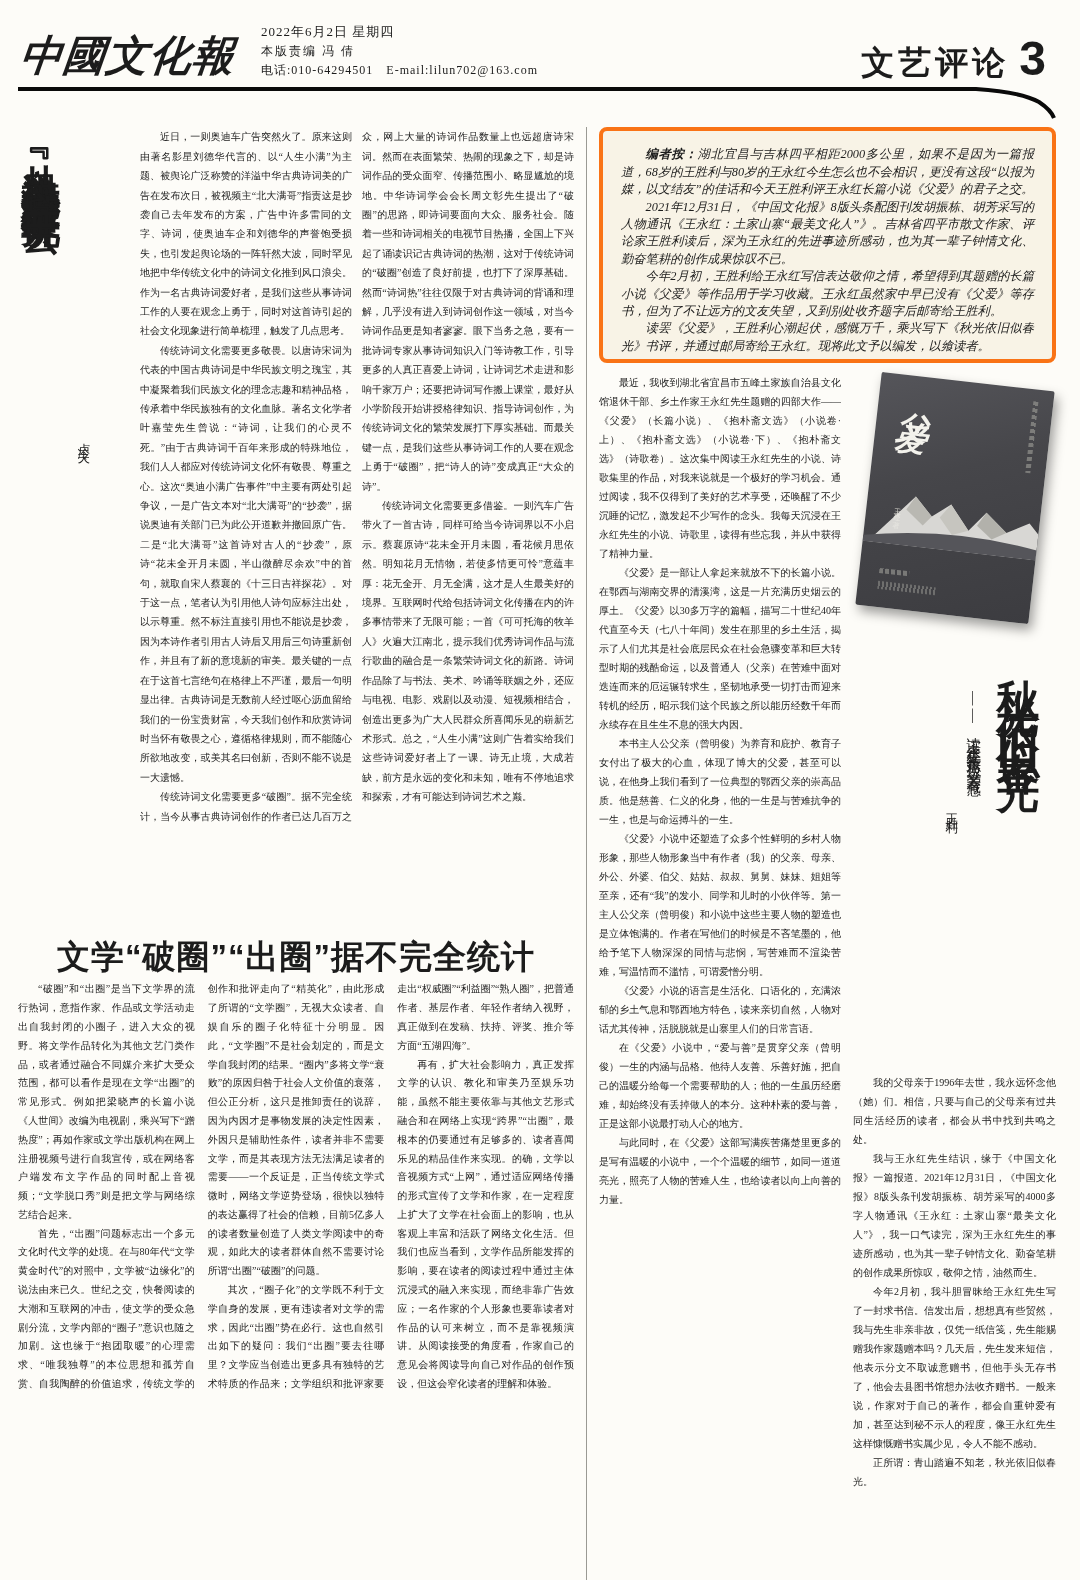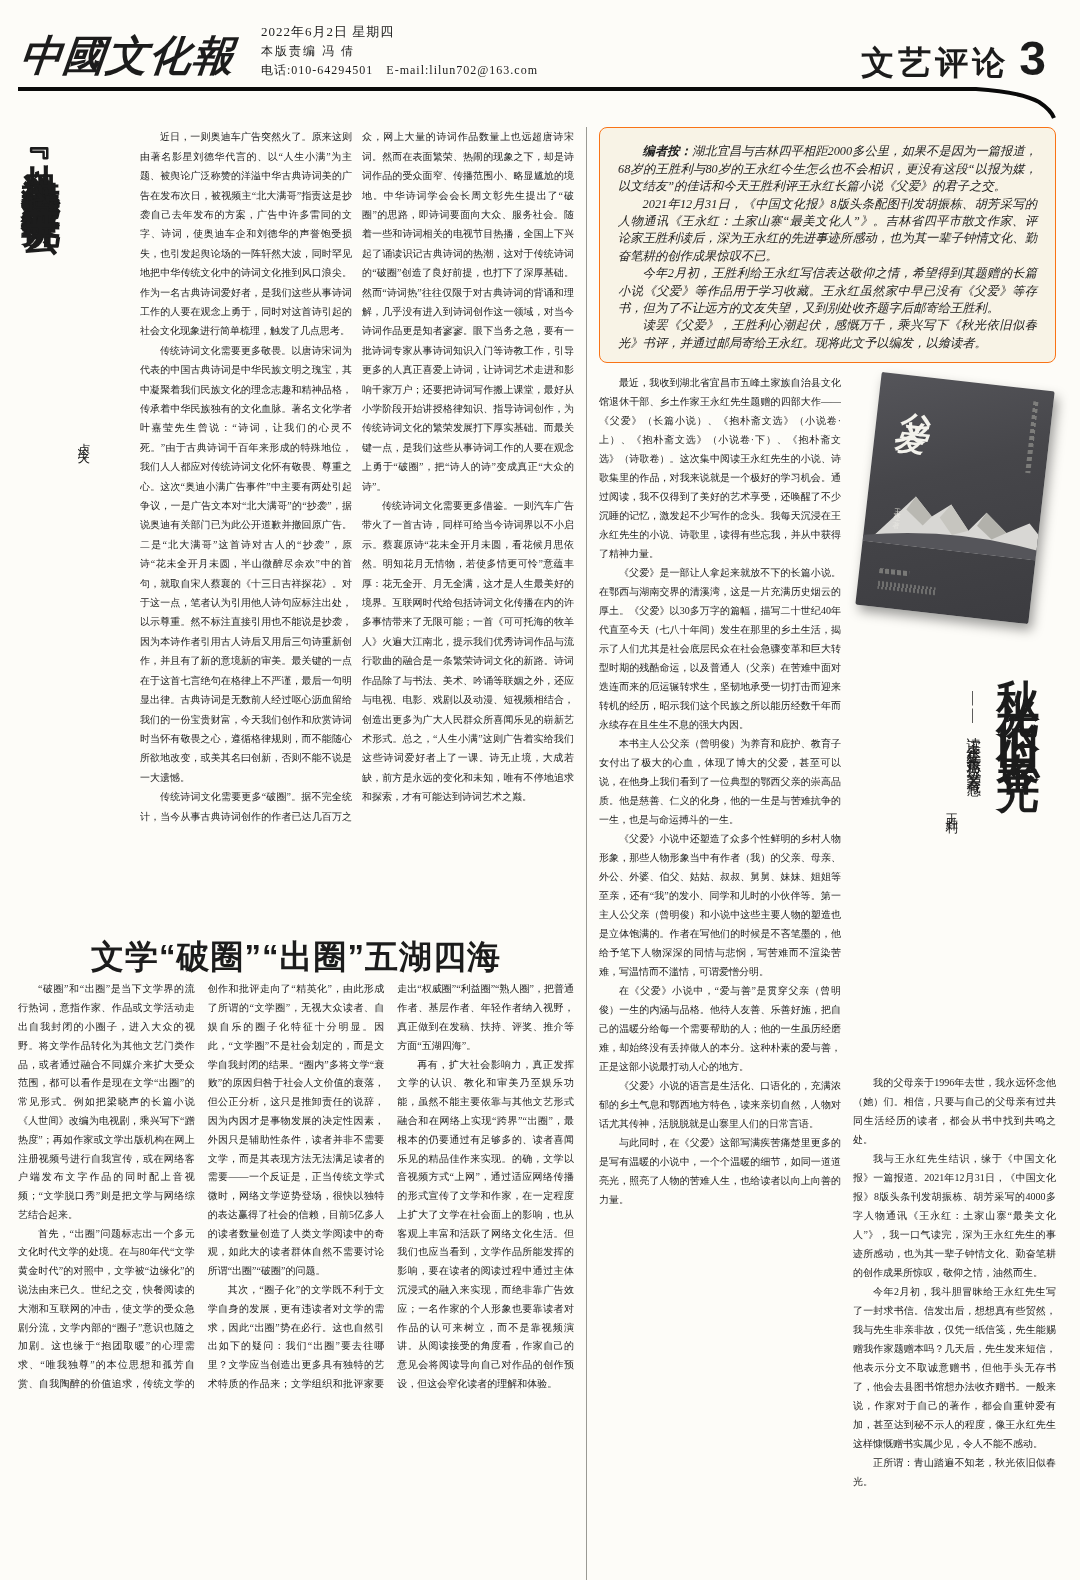--- a/index.html
+++ b/index.html
@@ -47,21 +47,21 @@
   
   .art2 { margin-top:16px; }
   .art2-headline {
     text-align:center; font-family:"Liberation Sans", sans-serif; font-weight:bold;
     font-size:33px; letter-spacing:1px;
   }
   .art2-author { text-align:center; font-size:13.5px; letter-spacing:10px; margin:10px 0 14px; }
   .art2-body { column-count:3; column-gap:13px; height:592px; overflow:hidden; font-size:10px; line-height:18.8px; text-align:justify; }
   
   .editor-box {
-    background:#f8f3e6; border:1px solid #f97316; border-radius:8px;
+    background:#f8f3e6; border:4px solid #f97316; border-radius:8px;
     height:236px; padding:15px 18px 10px; overflow:hidden;
     font-style:italic; font-size:12.3px; line-height:17.4px; text-align:justify;
   }
   .editor-box p { margin:0; text-indent:2em; }
   .editor-box .note-label { font-weight:bold; }
   .right-body { display:flex; margin-top:10px; gap:12px; height:1236px; }
   .col-a { flex:0 0 242px; overflow:hidden; font-size:10px; line-height:19px; text-align:justify; }
   .right-stack { flex:1; display:flex; flex-direction:column; }
   
   .cover-area { flex:0 0 262px; position:relative; }
@@ -129,21 +129,21 @@
         </div>
         <div class="art1-body">
             <p class="para">近日，一则奥迪车广告突然火了。原来这则由著名影星刘德华代言的、以“人生小满”为主题、被舆论广泛称赞的洋溢中华古典诗词美的广告在发布次日，被视频主“北大满哥”指责这是抄袭自己去年发布的方案，广告中许多雷同的文字、诗词，使奥迪车企和刘德华的声誉饱受损失，也引发起舆论场的一阵轩然大波，同时罕见地把中华传统文化中的诗词文化推到风口浪尖。作为一名古典诗词爱好者，是我们这些从事诗词工作的人要在观念上勇于，同时对这首诗引起的社会文化现象进行简单梳理，触发了几点思考。</p>
             <p class="para">传统诗词文化需要更多敬畏。以唐诗宋词为代表的中国古典诗词是中华民族文明之瑰宝，其中凝聚着我们民族文化的理念志趣和精神品格，传承着中华民族独有的文化血脉。著名文化学者叶嘉莹先生曾说：“诗词，让我们的心灵不死。”由于古典诗词千百年来形成的特殊地位，我们人人都应对传统诗词文化怀有敬畏、尊重之心。这次“奥迪小满广告事件”中主要有两处引起争议，一是广告文本对“北大满哥”的“抄袭”，据说奥迪有关部门已为此公开道歉并撤回原广告。二是“北大满哥”这首诗对古人的“抄袭”，原诗“花未全开月未圆，半山微醉尽余欢”中的首句，就取自宋人蔡襄的《十三日吉祥探花》。对于这一点，笔者认为引用他人诗句应标注出处，以示尊重。然不标注直接引用也不能说是抄袭，因为本诗作者引用古人诗后又用后三句诗重新创作，并且有了新的意境新的审美。最关键的一点在于这首七言绝句在格律上不严谨，最后一句明显出律。古典诗词是无数前人经过呕心沥血留给我们的一份宝贵财富，今天我们创作和欣赏诗词时当怀有敬畏之心，遵循格律规则，而不能随心所欲地改变，或美其名曰创新，否则不能不说是一大遗憾。</p>
             <p class="para">传统诗词文化需要更多“破圈”。据不完全统计，当今从事古典诗词创作的作者已达几百万之众，网上大量的诗词作品数量上也远超唐诗宋词。然而在表面繁荣、热闹的现象之下，却是诗词作品的受众面窄、传播范围小、略显尴尬的境地。中华诗词学会会长周文彰先生提出了“破圈”的思路，即诗词要面向大众、服务社会。随着一些和诗词相关的电视节目热播，全国上下兴起了诵读识记古典诗词的热潮，这对于传统诗词的“破圈”创造了良好前提，也打下了深厚基础。然而“诗词热”往往仅限于对古典诗词的背诵和理解，几乎没有进入到诗词创作这一领域，对当今诗词作品更是知者寥寥。眼下当务之急，要有一批诗词专家从事诗词知识入门等诗教工作，引导更多的人真正喜爱上诗词，让诗词艺术走进和影响千家万户；还要把诗词写作搬上课堂，最好从小学阶段开始讲授格律知识、指导诗词创作，为传统诗词文化的繁荣发展打下厚实基础。而最关键一点，是我们这些从事诗词工作的人要在观念上勇于“破圈”，把“诗人的诗”变成真正“大众的诗”。</p>
             <p class="para">传统诗词文化需要更多借鉴。一则汽车广告带火了一首古诗，同样可给当今诗词界以不小启示。蔡襄原诗“花未全开月未圆，看花候月思依然。明知花月无情物，若使多情更可怜”意蕴丰厚：花无全开、月无全满，这才是人生最美好的境界。互联网时代给包括诗词文化传播在内的许多事情带来了无限可能；一首《可可托海的牧羊人》火遍大江南北，提示我们优秀诗词作品与流行歌曲的融合是一条繁荣诗词文化的新路。诗词作品除了与书法、美术、吟诵等联姻之外，还应与电视、电影、戏剧以及动漫、短视频相结合，创造出更多为广大人民群众所喜闻乐见的崭新艺术形式。总之，“人生小满”这则广告着实给我们这些诗词爱好者上了一课。诗无止境，大成若缺，前方是永远的变化和未知，唯有不停地追求和探索，才有可能达到诗词艺术之巅。</p>
           </div>
       </div>
 
       <div class="art2">
-        <div class="art2-headline">文学“破圈”“出圈”五湖四海</div>
+        <div class="art2-headline">文学“破圈”“出圈”据不完全统计</div>
         <div class="art2-body">
             <p class="para">“破圈”和“出圈”是当下文学界的流行热词，意指作家、作品或文学活动走出自我封闭的小圈子，进入大众的视野。将文学作品转化为其他文艺门类作品，或者通过融合不同媒介来扩大受众范围，都可以看作是现在文学“出圈”的常见形式。例如把梁晓声的长篇小说《人世间》改编为电视剧，乘兴写下“蹭热度”；再如作家或文学出版机构在网上注册视频号进行自我宣传，或在网络客户端发布文字作品的同时配上音视频；“文学脱口秀”则是把文学与网络综艺结合起来。</p>
             <p class="para">首先，“出圈”问题标志出一个多元文化时代文学的处境。在与80年代“文学黄金时代”的对照中，文学被“边缘化”的说法由来已久。世纪之交，快餐阅读的大潮和互联网的冲击，使文学的受众急剧分流，文学内部的“圈子”意识也随之加剧。这也缘于“抱团取暖”的心理需求、“唯我独尊”的本位思想和孤芳自赏、自我陶醉的价值追求，传统文学的创作和批评走向了“精英化”，由此形成了所谓的“文学圈”，无视大众读者、自娱自乐的圈子化特征十分明显。因此，“文学圈”不是社会划定的，而是文学自我封闭的结果。“圈内”多将文学“衰败”的原因归咎于社会人文价值的衰落，但公正分析，这只是推卸责任的说辞，因为内因才是事物发展的决定性因素，外因只是辅助性条件，读者并非不需要文学，而是其表现方法无法满足读者的需要——一个反证是，正当传统文学式微时，网络文学逆势登场，很快以独特的表达赢得了社会的信赖，目前5亿多人的读者数量创造了人类文学阅读中的奇观，如此大的读者群体自然不需要讨论所谓“出圈”“破圈”的问题。</p>
             <p class="para">其次，“圈子化”的文学既不利于文学自身的发展，更有违读者对文学的需求，因此“出圈”势在必行。这也自然引出如下的疑问：我们“出圈”要去往哪里？文学应当创造出更多具有独特的艺术特质的作品来；文学组织和批评家要走出“权威圈”“利益圈”“熟人圈”，把普通作者、基层作者、年轻作者纳入视野，真正做到在发稿、扶持、评奖、推介等方面“五湖四海”。</p>
             <p class="para">再有，扩大社会影响力，真正发挥文学的认识、教化和审美乃至娱乐功能，虽然不能主要依靠与其他文艺形式融合和在网络上实现“跨界”“出圈”，最根本的仍要通过有足够多的、读者喜闻乐见的精品佳作来实现。的确，文学以音视频方式“上网”，通过适应网络传播的形式宣传了文学和作家，在一定程度上扩大了文学在社会面上的影响，也从客观上丰富和活跃了网络文化生活。但我们也应当看到，文学作品所能发挥的影响，要在读者的阅读过程中通过主体沉浸式的融入来实现，而绝非靠广告效应；一名作家的个人形象也要靠读者对作品的认可来树立，而不是靠视频演讲。从阅读接受的角度看，作家自己的意见会将阅读导向自己对作品的创作预设，但这会窄化读者的理解和体验。</p>
           </div>
       </div>
     </div>
 
     <div class="zone-right">
@@ -157,22 +157,22 @@
           </div>
       </div>
 
       <div class="right-body">
 
         <div class="col-a">
             <p class="para">最近，我收到湖北省宜昌市五峰土家族自治县文化馆退休干部、乡土作家王永红先生题赠的四部大作——《父爱》（长篇小说）、《抱朴斋文选》（小说卷·上）、《抱朴斋文选》（小说卷·下）、《抱朴斋文选》（诗歌卷）。这次集中阅读王永红先生的小说、诗歌集里的作品，对我来说就是一个极好的学习机会。通过阅读，我不仅得到了美好的艺术享受，还唤醒了不少沉睡的记忆，激发起不少写作的念头。我每天沉浸在王永红先生的小说、诗歌里，读得有些忘我，并从中获得了精神力量。</p>
             <p class="para">《父爱》是一部让人拿起来就放不下的长篇小说。在鄂西与湖南交界的清溪湾，这是一片充满历史烟云的厚土。《父爱》以30多万字的篇幅，描写二十世纪40年代直至今天（七八十年间）发生在那里的乡土生活，揭示了人们尤其是社会底层民众在社会急骤变革和巨大转型时期的残酷命运，以及普通人（父亲）在苦难中面对迭连而来的厄运辗转求生，坚韧地承受一切打击而迎来转机的经历，昭示我们这个民族之所以能历经数千年而永续存在且生生不息的强大内因。</p>
             <p class="para">本书主人公父亲（曾明俊）为养育和庇护、教育子女付出了极大的心血，体现了博大的父爱，甚至可以说，在他身上我们看到了一位典型的鄂西父亲的崇高品质。他是慈善、仁义的化身，他的一生是与苦难抗争的一生，也是与命运搏斗的一生。</p>
             <p class="para">《父爱》小说中还塑造了众多个性鲜明的乡村人物形象，那些人物形象当中有作者（我）的父亲、母亲、外公、外婆、伯父、姑姑、叔叔、舅舅、妹妹、姐姐等至亲，还有“我”的发小、同学和儿时的小伙伴等。第一主人公父亲（曾明俊）和小说中这些主要人物的塑造也是立体饱满的。作者在写他们的时候是不吝笔墨的，他给予笔下人物深深的同情与悲悯，写苦难而不渲染苦难，写温情而不滥情，可谓爱憎分明。</p>
+            <p class="para">《父爱》小说的语言是生活化、口语化的，充满浓郁的乡土气息和鄂西地方特色，读来亲切自然，人物对话尤其传神，活脱脱就是山寨里人们的日常言语。</p>
             <p class="para">在《父爱》小说中，“爱与善”是贯穿父亲（曾明俊）一生的内涵与品格。他待人友善、乐善好施，把自己的温暖分给每一个需要帮助的人；他的一生虽历经磨难，却始终没有丢掉做人的本分。这种朴素的爱与善，正是这部小说最打动人心的地方。</p>
-            <p class="para">《父爱》小说的语言是生活化、口语化的，充满浓郁的乡土气息和鄂西地方特色，读来亲切自然，人物对话尤其传神，活脱脱就是山寨里人们的日常言语。</p>
             <p class="para">与此同时，在《父爱》这部写满疾苦痛楚里更多的是写有温暖的小说中，一个个温暖的细节，如同一道道亮光，照亮了人物的苦难人生，也给读者以向上向善的力量。</p>
           </div>
 
         <div class="right-stack">
 
           <div class="cover-area">
             <div class="cover">
               <div class="cover-title">父爱</div>
               <div class="cover-author">王永红 著</div>
               <div class="cover-series"></div>

